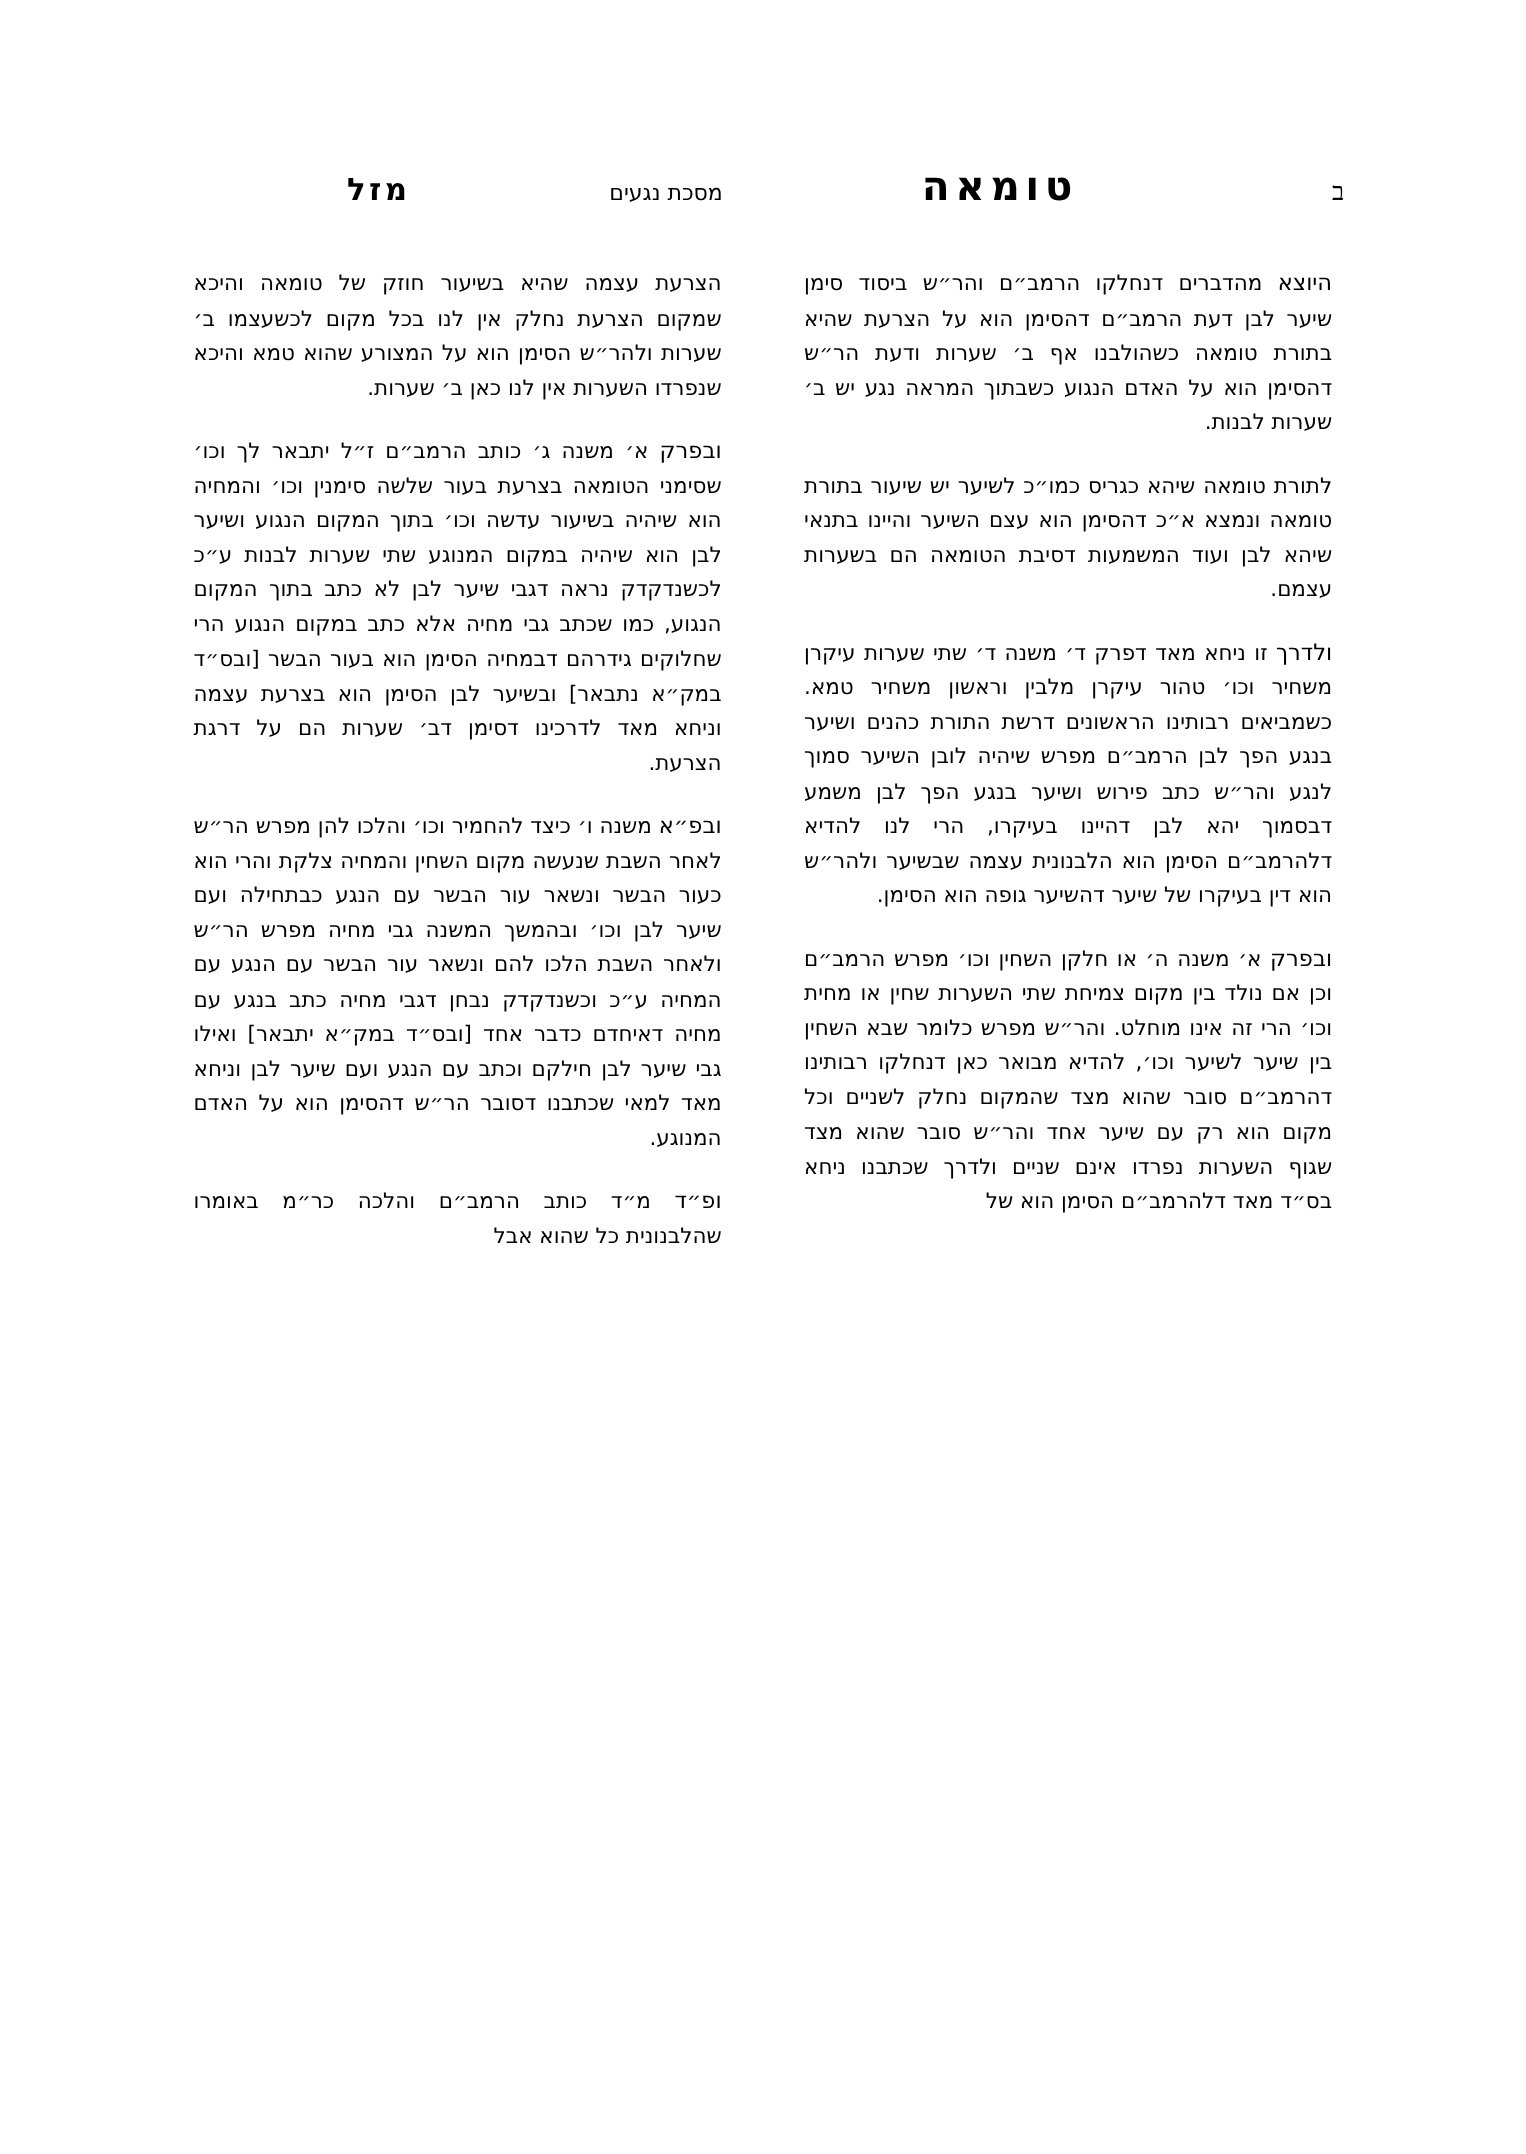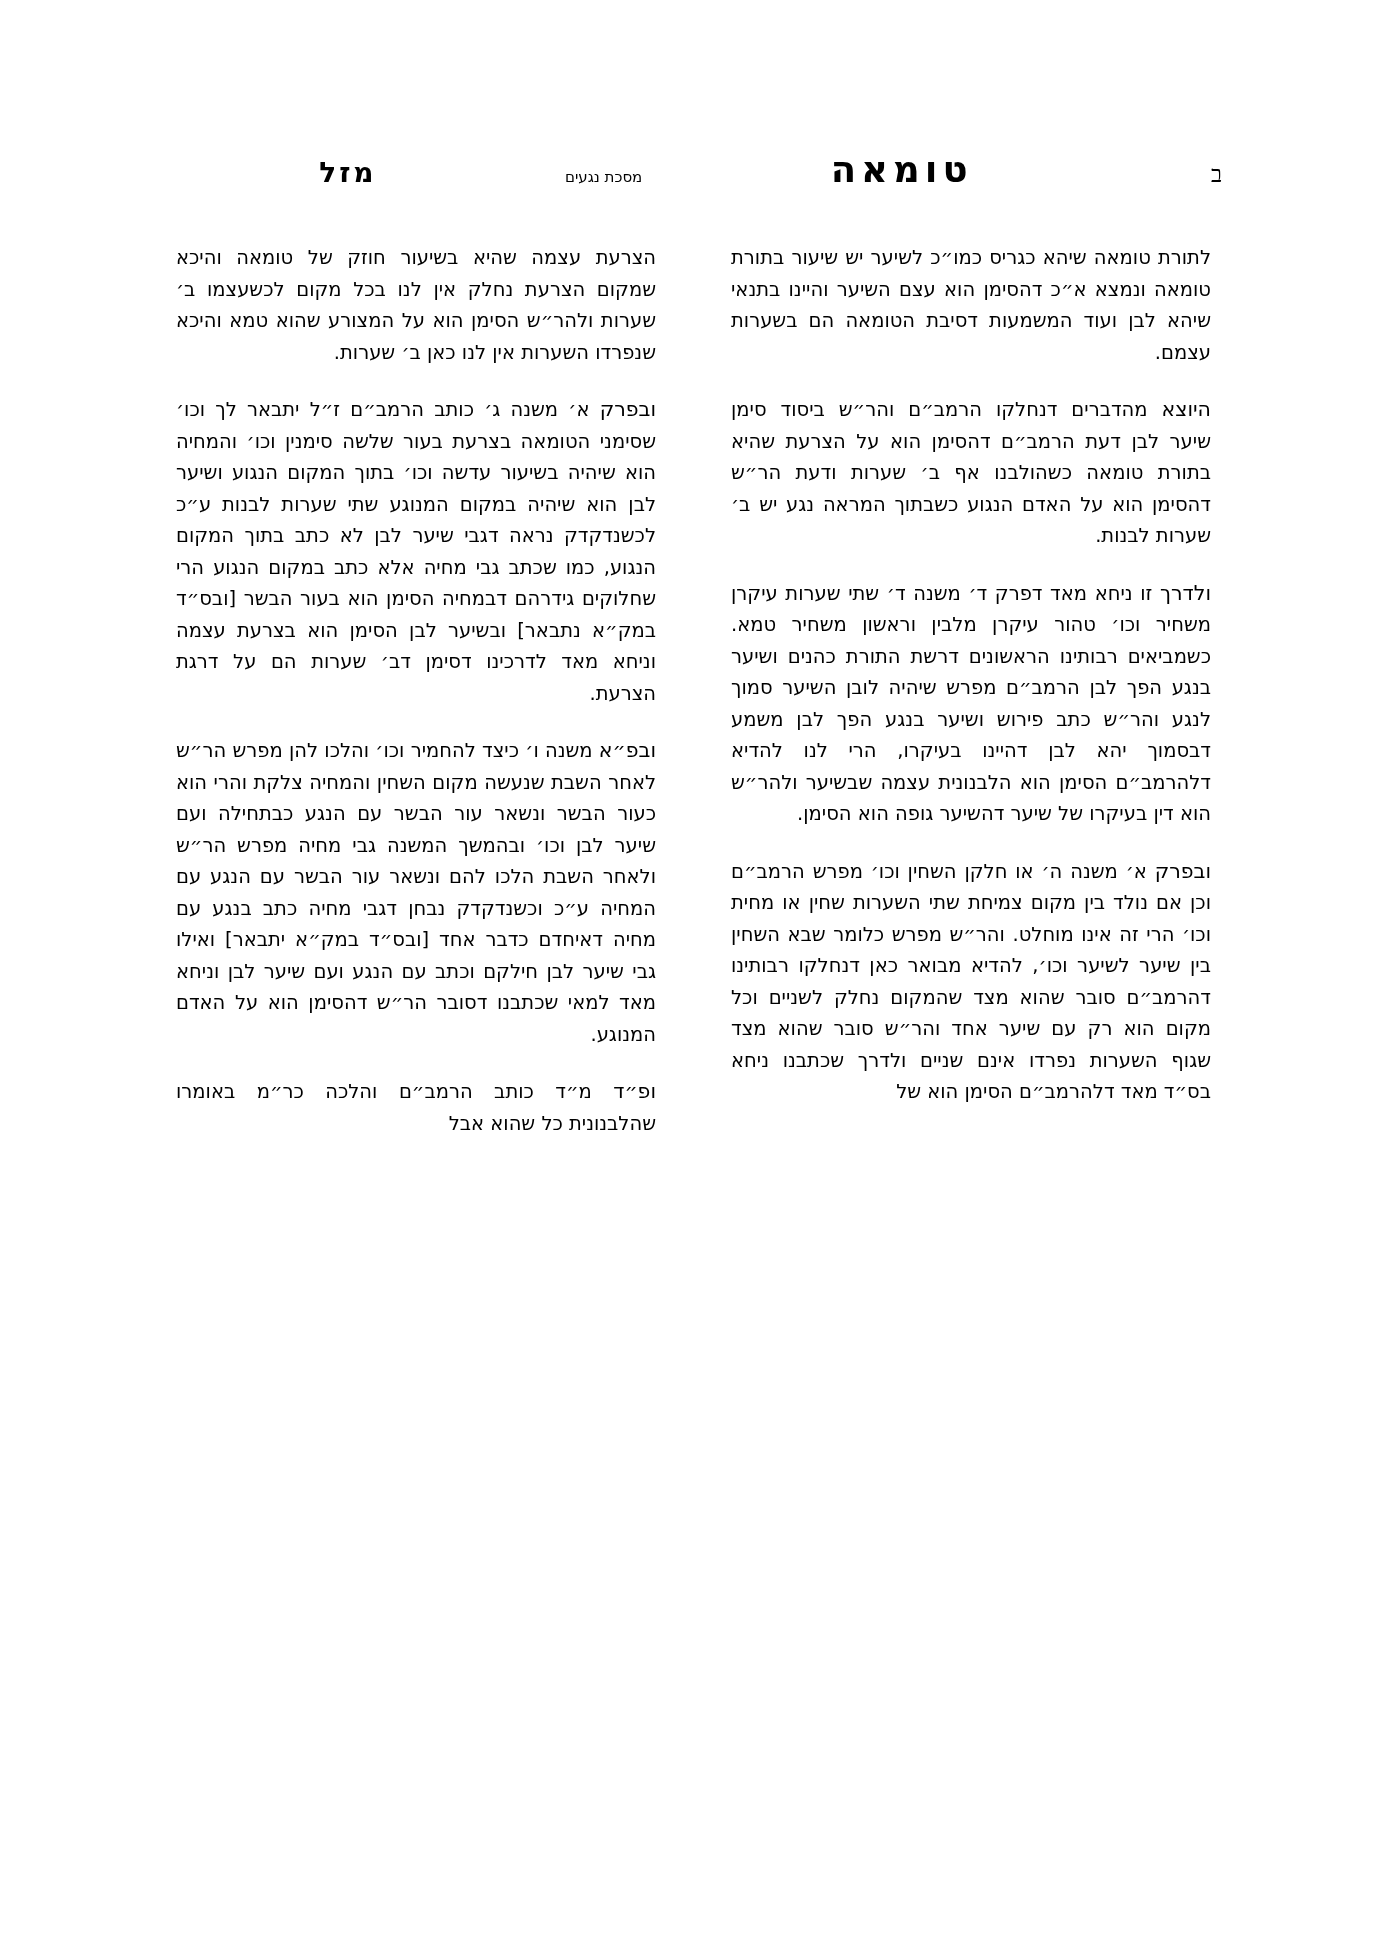--- a/index.html
+++ b/index.html
@@ -41,21 +41,21 @@
     font-weight: normal;
     font-family: "DejaVu Serif", serif;
   }
   .header-tractate-main {
     font-size: 37px;
     font-weight: bold;
     letter-spacing: 5px;
     font-family: "DejaVu Sans", sans-serif;
   }
   .header-tractate-sub {
-    font-size: 15px;
+    font-size: 20px;
     font-family: "DejaVu Sans", sans-serif;
   }
   .header-siman {
     font-size: 28px;
     font-weight: bold;
     letter-spacing: 3px;
     font-family: "DejaVu Sans", sans-serif;
   }
   .hdr-spacer { flex: 0 0 auto; }
 
@@ -102,22 +102,22 @@
     <span class="hdr-spacer" style="width:60px"></span>
     <span class="header-tractate-sub">מסכת נגעים</span>
     <span class="hdr-spacer" style="width:60px"></span>
     <span class="header-siman">מזל</span>
     <span class="hdr-spacer" style="width:90px"></span>
   </div>
 
   <div class="columns">
 
     <div class="col">
+      <p class="para"><span class="lead">היוצא</span><span> מהדברים דנחלקו הרמב״ם והר״ש ביסוד סימן שיער לבן דעת הרמב״ם דהסימן הוא על הצרעת שהיא בתורת טומאה כשהולבנו אף ב׳ שערות ודעת הר״ש דהסימן הוא על האדם הנגוע כשבתוך המראה נגע יש ב׳ שערות לבנות.</span></p>
       <p class="para"><span>לתורת טומאה שיהא כגריס כמו״כ לשיער יש שיעור בתורת טומאה ונמצא א״כ דהסימן הוא עצם השיער והיינו בתנאי שיהא לבן ועוד המשמעות דסיבת הטומאה הם בשערות עצמם.</span></p>
-      <p class="para"><span class="lead">היוצא</span><span> מהדברים דנחלקו הרמב״ם והר״ש ביסוד סימן שיער לבן דעת הרמב״ם דהסימן הוא על הצרעת שהיא בתורת טומאה כשהולבנו אף ב׳ שערות ודעת הר״ש דהסימן הוא על האדם הנגוע כשבתוך המראה נגע יש ב׳ שערות לבנות.</span></p>
       <p class="para"><span class="lead">ולדרך</span><span> זו ניחא מאד דפרק ד׳ משנה ד׳ שתי שערות עיקרן משחיר וכו׳ טהור עיקרן מלבין וראשון משחיר טמא. כשמביאים רבותינו הראשונים דרשת התורת כהנים ושיער בנגע הפך לבן הרמב״ם מפרש שיהיה לובן השיער סמוך לנגע והר״ש כתב פירוש ושיער בנגע הפך לבן משמע דבסמוך יהא לבן דהיינו בעיקרו, הרי לנו להדיא דלהרמב״ם הסימן הוא הלבנונית עצמה שבשיער ולהר״ש הוא דין בעיקרו של שיער דהשיער גופה הוא הסימן.</span></p>
       <p class="para"><span class="lead">ובפרק</span><span> א׳ משנה ה׳ או חלקן השחין וכו׳ מפרש הרמב״ם וכן אם נולד בין מקום צמיחת שתי השערות שחין או מחית וכו׳ הרי זה אינו מוחלט. והר״ש מפרש כלומר שבא השחין בין שיער לשיער וכו׳, להדיא מבואר כאן דנחלקו רבותינו דהרמב״ם סובר שהוא מצד שהמקום נחלק לשניים וכל מקום הוא רק עם שיער אחד והר״ש סובר שהוא מצד שגוף השערות נפרדו אינם שניים ולדרך שכתבנו ניחא בס״ד מאד דלהרמב״ם הסימן הוא של</span></p>
     </div>
 
     <div class="col">
       <p class="para"><span>הצרעת עצמה שהיא בשיעור חוזק של טומאה והיכא שמקום הצרעת נחלק אין לנו בכל מקום לכשעצמו ב׳ שערות ולהר״ש הסימן הוא על המצורע שהוא טמא והיכא שנפרדו השערות אין לנו כאן ב׳ שערות.</span></p>
       <p class="para"><span class="lead">ובפרק</span><span> א׳ משנה ג׳ כותב הרמב״ם ז״ל יתבאר לך וכו׳ שסימני הטומאה בצרעת בעור שלשה סימנין וכו׳ והמחיה הוא שיהיה בשיעור עדשה וכו׳ בתוך המקום הנגוע ושיער לבן הוא שיהיה במקום המנוגע שתי שערות לבנות ע״כ לכשנדקדק נראה דגבי שיער לבן לא כתב בתוך המקום הנגוע, כמו שכתב גבי מחיה אלא כתב במקום הנגוע הרי שחלוקים גידרהם דבמחיה הסימן הוא בעור הבשר [ובס״ד במק״א נתבאר] ובשיער לבן הסימן הוא בצרעת עצמה וניחא מאד לדרכינו דסימן דב׳ שערות הם על דרגת הצרעת.</span></p>
       <p class="para"><span class="lead">ובפ״א</span><span> משנה ו׳ כיצד להחמיר וכו׳ והלכו להן מפרש הר״ש לאחר השבת שנעשה מקום השחין והמחיה צלקת והרי הוא כעור הבשר ונשאר עור הבשר עם הנגע כבתחילה ועם שיער לבן וכו׳ ובהמשך המשנה גבי מחיה מפרש הר״ש ולאחר השבת הלכו להם ונשאר עור הבשר עם הנגע עם המחיה ע״כ וכשנדקדק נבחן דגבי מחיה כתב בנגע עם מחיה דאיחדם כדבר אחד [ובס״ד במק״א יתבאר] ואילו גבי שיער לבן חילקם וכתב עם הנגע ועם שיער לבן וניחא מאד למאי שכתבנו דסובר הר״ש דהסימן הוא על האדם המנוגע.</span></p>
       <p class="para"><span class="lead">ופ״ד</span><span> מ״ד כותב הרמב״ם והלכה כר״מ באומרו שהלבנונית כל שהוא אבל</span></p>
     </div>

